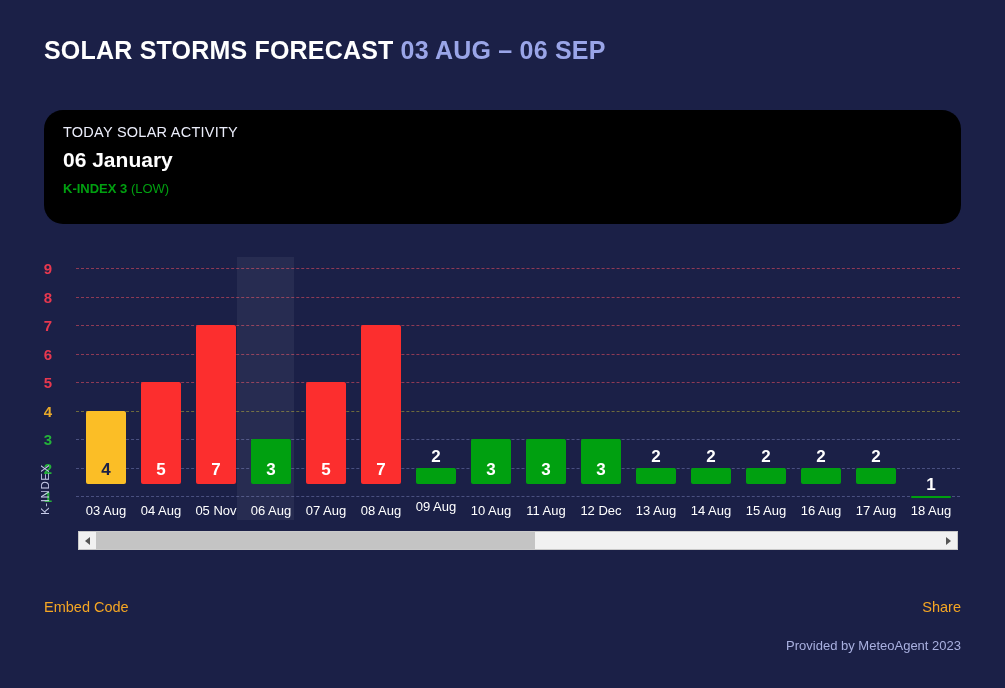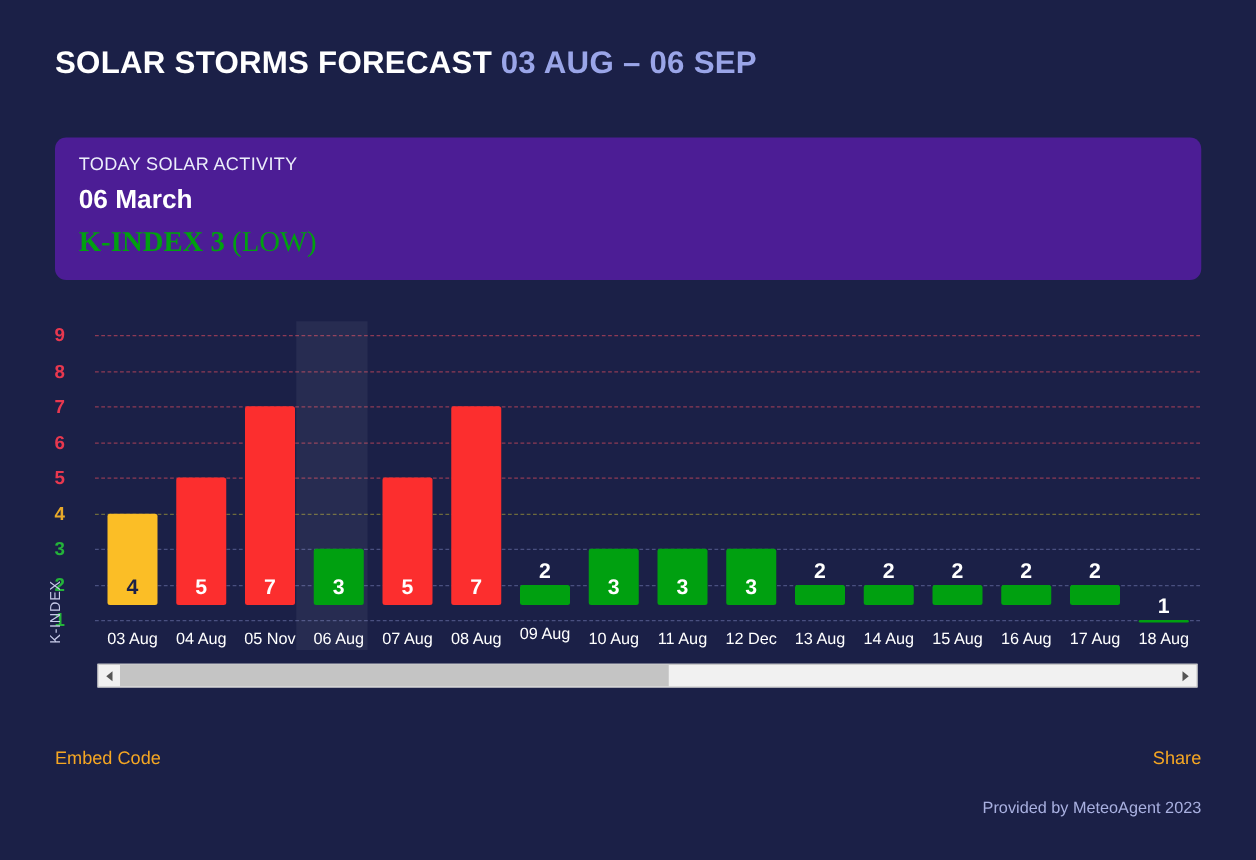--- a/index.html
+++ b/index.html
@@ -39,42 +39,42 @@
     height: 114px;
     display: flex;
     gap: 17px;
   }
   .card {
     flex: 1;
     border-radius: 9px;
     padding: 14px 19px 0 19px;
   }
   .card.today {
-    background: #4c1d95;
+    background: #000000;
+    border-radius: 19px;
   }
   .card.next {
     background: transparent;
     border: 1px solid #3a4170;
   }
   .card-label {
     font-size: 14.5px;
     color: #eceefb;
     letter-spacing: 0.25px;
     margin-bottom: 8px;
   }
   .card-date {
     font-size: 21px;
     font-weight: bold;
     color: #ffffff;
     margin-bottom: 9px;
   }
   .card-k {
-    font-size: 23px;
-    font-weight: bold;
-    font-family: Liberation Serif, serif;
+    font-size: 13px;
+    font-weight: bold;
   }
   .card-k .k-sev {
     font-weight: normal;
   }
 
   
   .chart-wrap {
     position: absolute;
     left: 0;
     top: 0;
@@ -222,21 +222,21 @@
 <body>
 
 <div class="page-title">
   <span class="t-main">SOLAR STORMS FORECAST</span><span class="t-range">03 AUG – 06 SEP</span>
 </div>
 
 <div class="cards">
 
   <div class="card today">
     <div class="card-label">TODAY SOLAR ACTIVITY</div>
-    <div class="card-date">06 March</div>
+    <div class="card-date">06 January</div>
     <div class="card-k">
       <span id="k0-val" style="color: rgb(0, 160, 16);">K-INDEX 3</span>
       <span class="k-sev" id="k0-sev" style="color: rgb(0, 160, 16);">(LOW)</span>
     </div>
   </div>
 
 
 </div>
 
 <div class="chart-wrap">

